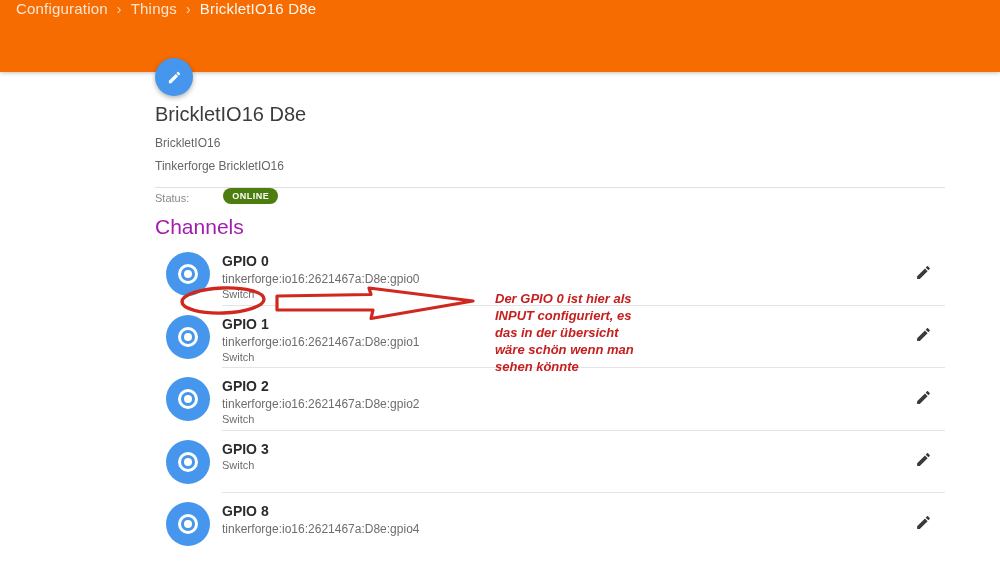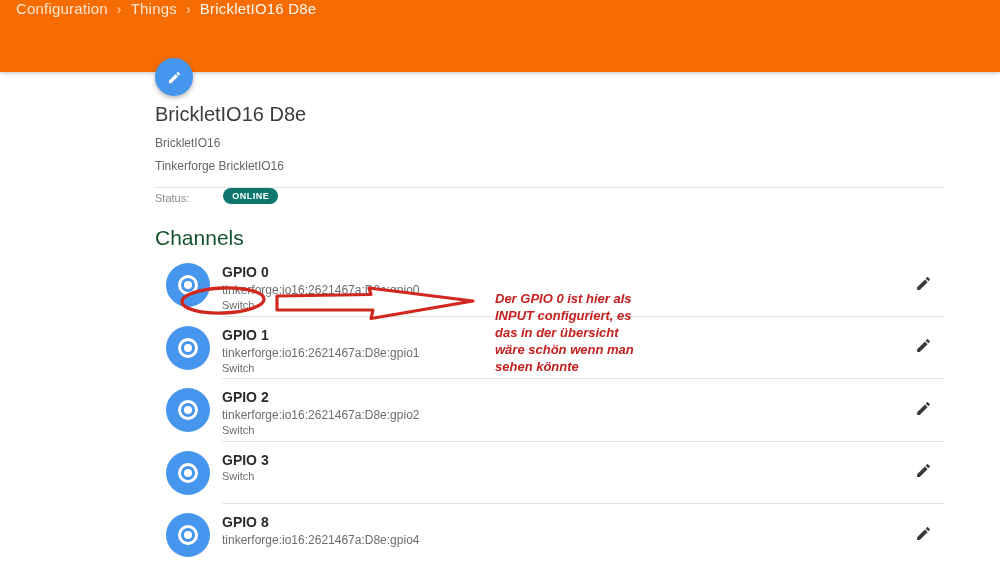--- a/index.html
+++ b/index.html
@@ -40,25 +40,25 @@
   .content {
     position: absolute; top: 72px; left: 155px; width: 790px;
   }
   .thing-title { margin-top: 31px; font-size: 20px; font-weight: normal; color: #3c3c3c; }
   .thing-type { margin-top: 10px; font-size: 12px; color: #666; }
   .thing-desc { margin-top: 9px; font-size: 12px; color: #666; }
   .divider-full { margin-top: 14px; height: 1px; background: #e0e0e0; }
   .status-row { display: flex; align-items: flex-end; gap: 29px; }
   .status-label { font-size: 11px; color: #8a8a8a; margin-right: 5px; }
   .status-badge {
-    background: #0f766e; color: #fff;
+    background: #4d7c0f; color: #fff;
     font-size: 9px; font-weight: bold; letter-spacing: 0.5px;
     padding: 3px 9px; border-radius: 9px;
   }
-  .channels-heading { margin-top: 22px; font-size: 21px; font-weight: normal; color: #14532d; }
+  .channels-heading { margin-top: 11px; font-size: 21px; font-weight: normal; color: #a21caf; }
   
   .channel-list { margin-top: 4px; }
   .channel-row {
     height: 61.5px;
     display: flex; align-items: flex-start;
     padding: 9px 0 0 11px;
     position: relative;
   }
   .channel-icon-btn {
     width: 44px; height: 44px; border-radius: 50%;

